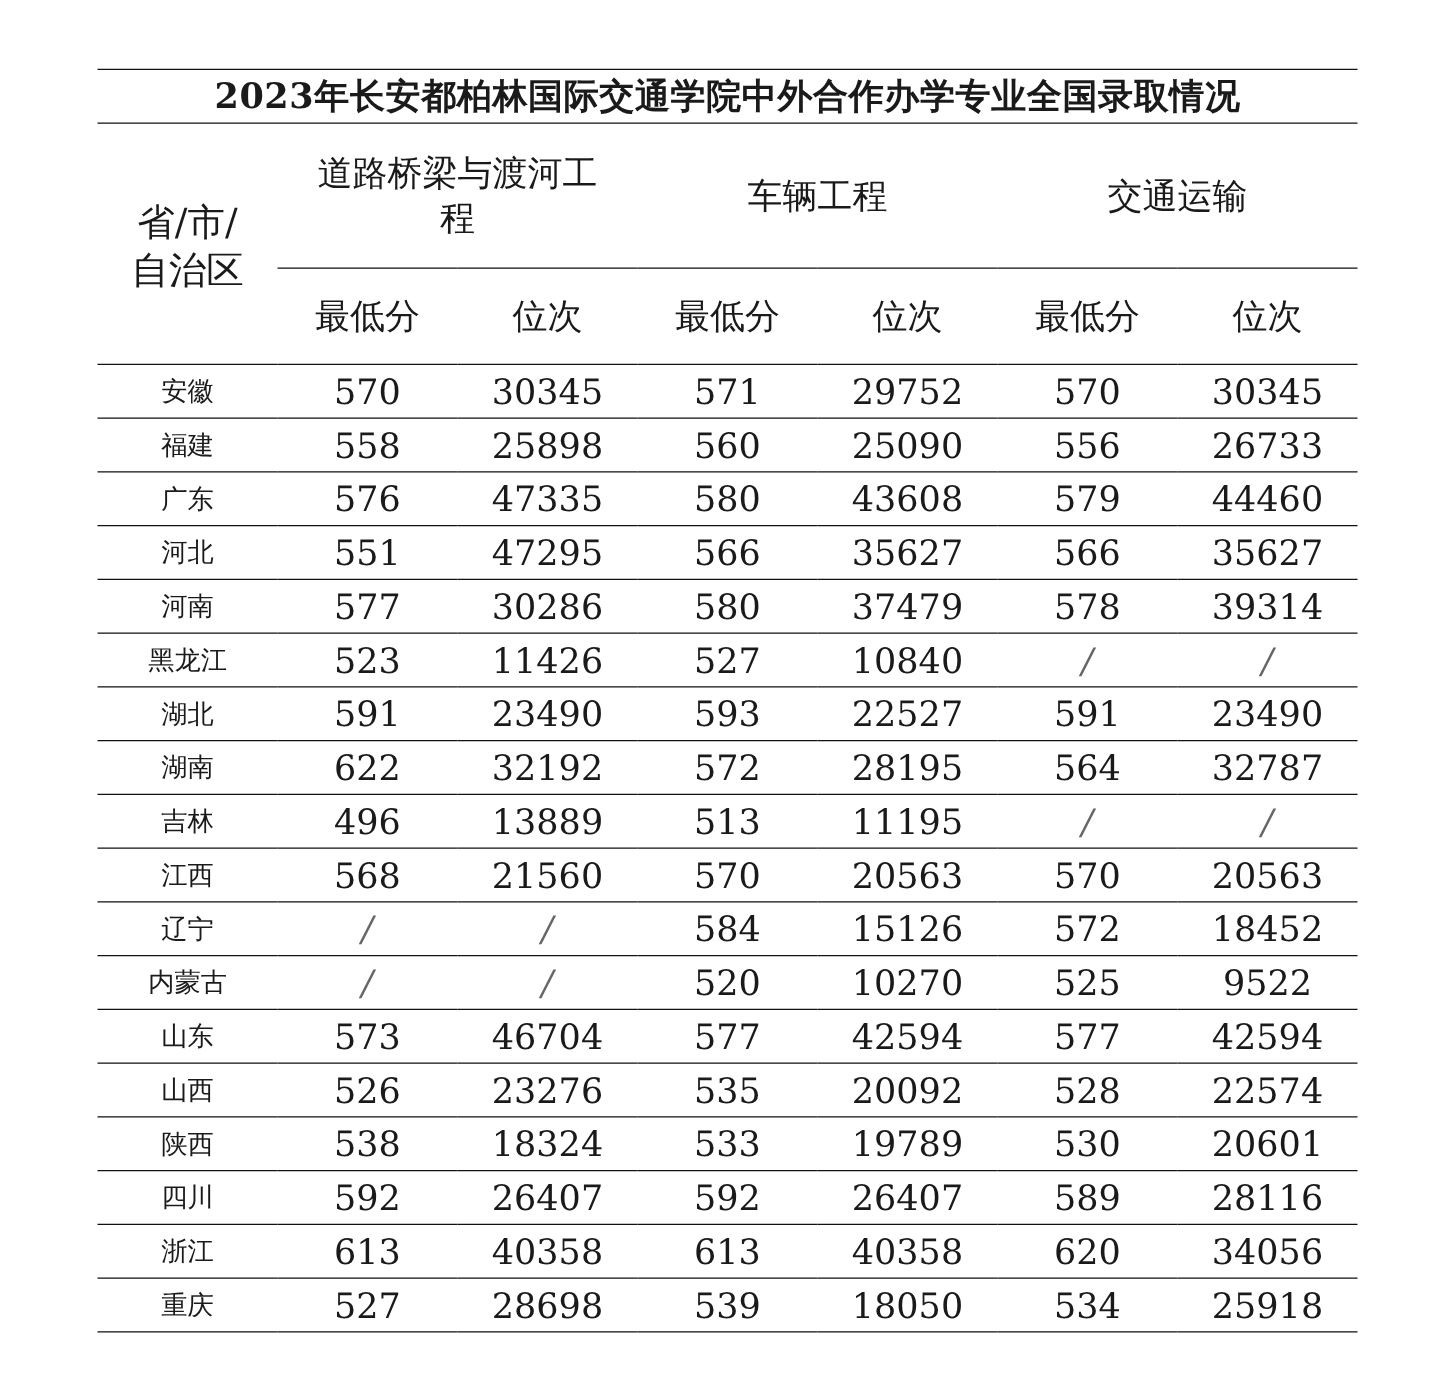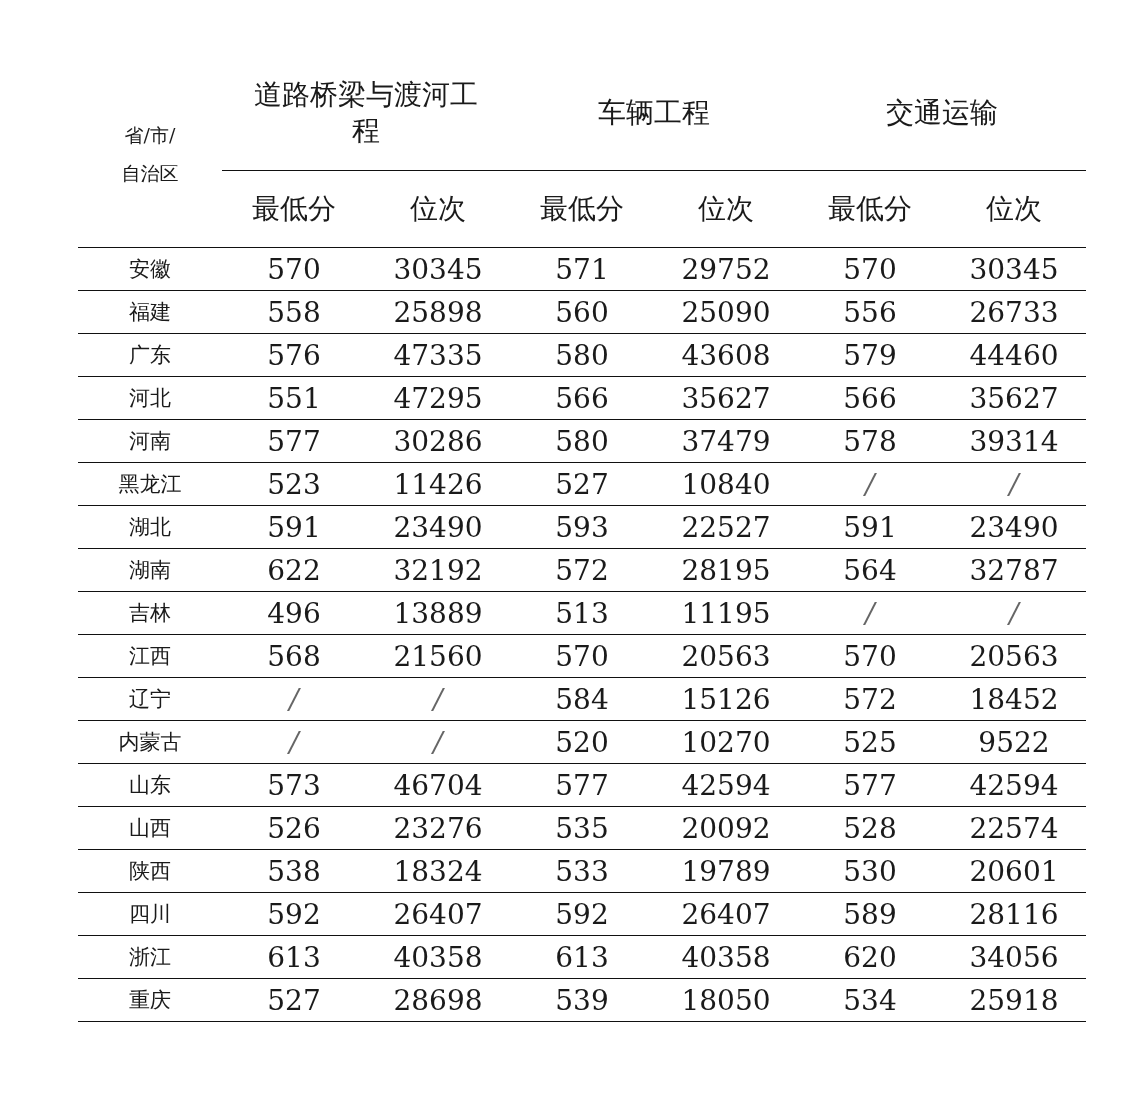--- a/index.html
+++ b/index.html
@@ -4,33 +4,34 @@
   <style>
     html, body { margin: 0; padding: 0; background: #ffffff; }
     body { width: 1145px; height: 1111px; position: relative; overflow: hidden;
            font-family: "DejaVu Serif", "Liberation Serif", serif; color: #1a1a1a; }
     .doc { position: absolute; left: 78px; top: 55px; width: 1008px; }
     .title { height: 42px; border-top: 1.5px solid #111; border-bottom: 1.5px solid #111;
              display: flex; align-items: center; justify-content: center;
              font-size: 28px; font-weight: bold; letter-spacing: 0.5px; white-space: nowrap; }
     table { border-collapse: collapse; width: 1008px; table-layout: fixed; }
     th, td { font-weight: normal; text-align: center; vertical-align: middle; padding: 0; }
-    .hdr-region { width: 144px; font-size: 19px; line-height: 38px; padding-top: 6px; }
+    .hdr-region { width: 144px; font-size: 30px; line-height: 38px; padding-top: 6px; }
     .hdr-major { height: 115px; font-size: 28px; line-height: 36px; padding: 0 20px; }
     .hdr-sub { height: 76px; font-size: 28px; border-top: 1.5px solid #111; }
     thead tr.sub th { border-bottom: 1.5px solid #111; }
     thead tr.top th.hdr-region { border-bottom: 1.5px solid #111; }
     tbody td { height: 42px; font-size: 28px; border-bottom: 1.2px solid #111; }
     tbody td.region { font-size: 21px; }
     .na { color: #666; font-style: italic; }
   </style>
 </head>
 <body>
 
 <div class="doc">
+  <div class="title">2023年长安都柏林国际交通学院中外合作办学专业全国录取情况</div>
 
   <table>
     <colgroup>
       <col style="width:144px">
         <col style="width:144px">
         <col style="width:144px">
       <col style="width:144px">
         <col style="width:144px">
         <col style="width:144px">
         <col style="width:144px">

